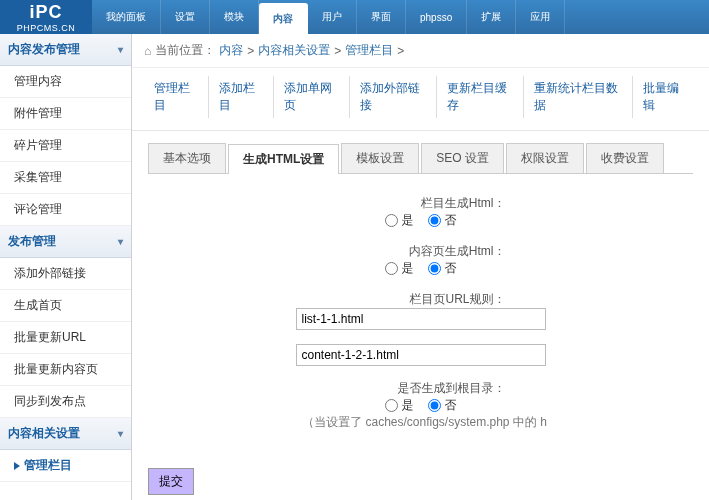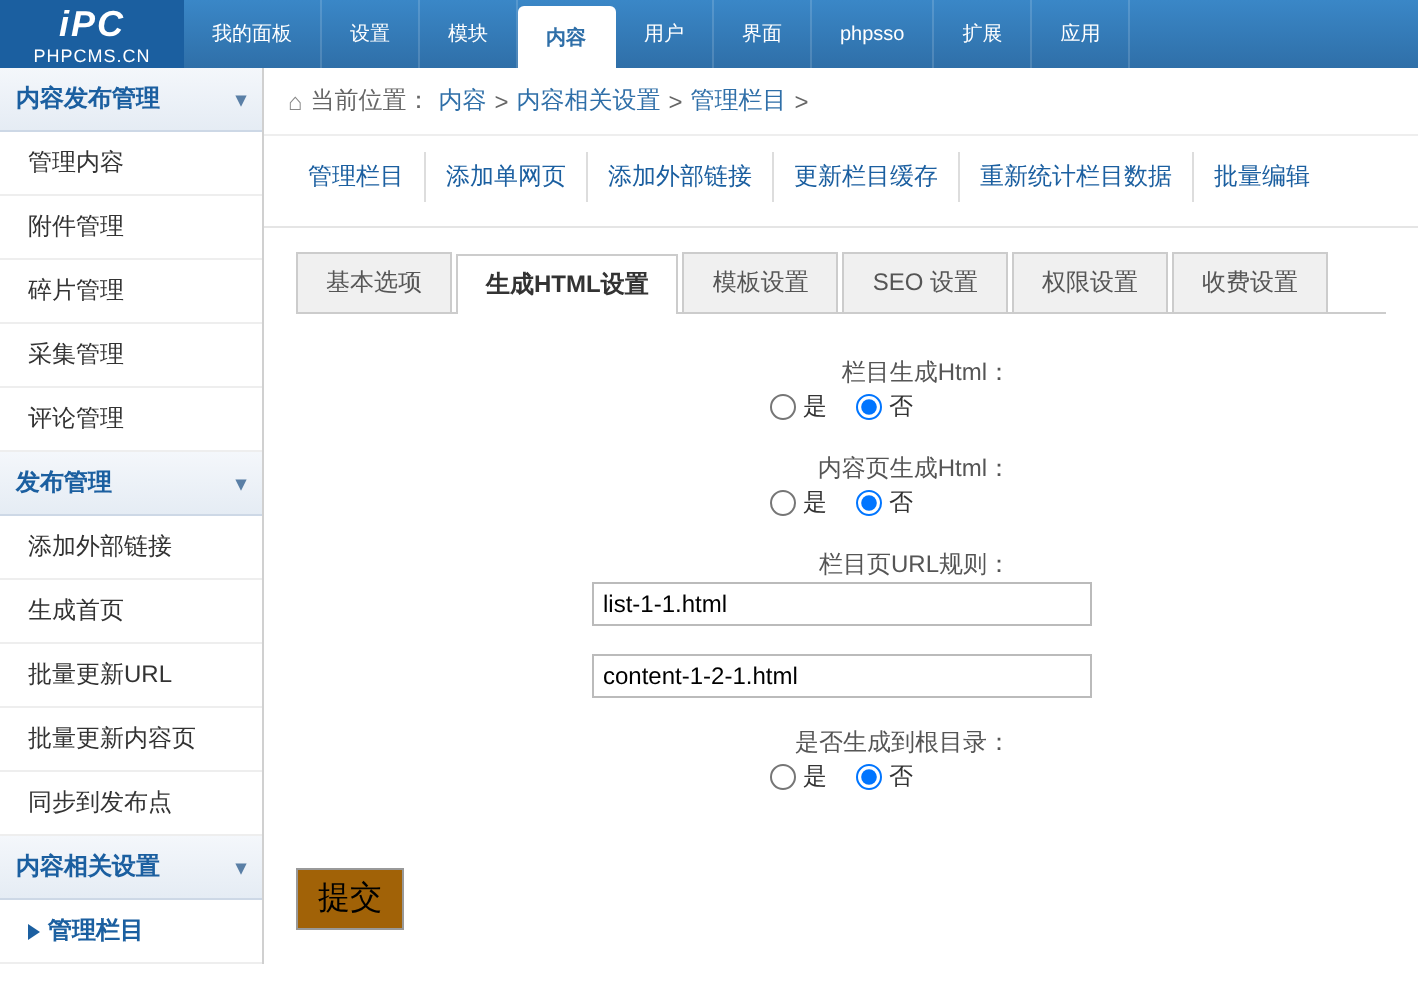--- a/index.html
+++ b/index.html
@@ -1,19 +1,19 @@
 <!DOCTYPE html>
 <html><head>
 <meta charset="utf-8">
 <style>
 * { margin: 0; padding: 0; box-sizing: border-box; }
 body { font-family: "Microsoft YaHei", SimSun, Arial, sans-serif; font-size: 12px; color: #333; background: #fff; width: 709px; }
 .header { background: linear-gradient(#3a87c7, #2f6fa8); height: 34px; display: flex; align-items: stretch; }
 .logo { width: 92px; background: #1b5fa0; color: #fff; font-size: 10px; display: flex; flex-direction: column; align-items: center; justify-content: center; padding: 2px; }
-.logo-top { font-size: 18px; font-weight: bold; letter-spacing: 1px; font-style: italic; }
+.logo-top { font-size: 18px; font-weight: bold; letter-spacing: 1px; }
 .logo-sub { font-size: 9px; letter-spacing: 0.5px; }
 .topnav { display: flex; flex: 1; }
 .topnav-item { padding: 0 14px; color: #fff; display: flex; align-items: center; cursor: pointer; border-right: 1px solid rgba(255,255,255,0.15); font-size: 10px; }
 .topnav-item.active { background: #fff; color: #2f6fa8; border-radius: 3px 3px 0 0; margin-top: 3px; font-weight: bold; }
 .container { display: flex; }
 .sidebar { width: 132px; border-right: 1px solid #d0d0d0; background: #fff; }
 .side-group-title { background: linear-gradient(#f4f7fb,#e5ecf4); color: #1b5fa0; padding: 7px 8px; font-weight: bold; border-bottom: 1px solid #cdd8e6; display: flex; align-items: center; justify-content: space-between; }
 .chev { font-size: 10px; color: #5a7fa6; }
 .side-item { padding: 7px 14px; color: #333; border-bottom: 1px solid #eee; cursor: pointer; }
 .side-item.active { color: #1b5fa0; font-weight: bold; display: flex; align-items: center; }
@@ -28,21 +28,21 @@
 .tabs { display: flex; margin: 12px 16px 0; border-bottom: 1px solid #ccc; }
 .tab { padding: 6px 14px; color: #555; background: #f0f0f0; border: 1px solid #ccc; border-bottom: none; margin-right: 2px; cursor: pointer; }
 .tab.active { background: #fff; color: #333; font-weight: bold; position: relative; top: 1px; }
 .form-area { padding: 14px 16px; }
 .form-row { display: flex; align-items: center; padding: 7px 0; flex-direction: column; }
 .form-label { width: 190px; text-align: right; padding-right: 10px; color: #555; }
 .radio-group { display: flex; align-items: center; gap: 14px; }
 .radio-opt { display: flex; align-items: center; gap: 4px; }
 input[type="text"] { border: 1px solid #bbb; padding: 3px 5px; width: 250px; font-size: 12px; }
 .note { color: #777; margin-left: 8px; }
-.submit-btn { margin: 16px 16px; padding: 4px 10px; border: 1px solid #999; background: #a16207; cursor: pointer; font-size: 16px; }
+.submit-btn { margin: 16px 16px; padding: 4px 10px; border: 1px solid #999; background: #c4b5fd; cursor: pointer; font-size: 12px; }
 </style>
 </head>
 <body>
 
 <div class="header">
   <div class="logo">
     <div class="logo-top">iPC</div>
     <div class="logo-sub">PHPCMS.CN</div>
   </div>
   <div class="topnav" id="topnav">
@@ -92,20 +92,21 @@
       <span class="bc-link">内容</span>
       <span>&gt;</span>
       <span class="bc-link">内容相关设置</span>
       <span>&gt;</span>
       <span class="bc-link">管理栏目</span>
       <span>&gt;</span>
     </div>
 
     <div class="subnav" id="subnav">
         <div class="subnav-item">管理栏目</div>
+        <div class="subnav-item">添加栏目</div>
         <div class="subnav-item">添加单网页</div>
         <div class="subnav-item">添加外部链接</div>
         <div class="subnav-item">更新栏目缓存</div>
         <div class="subnav-item">重新统计栏目数据</div>
         <div class="subnav-item">批量编辑</div>
       </div>
 
     <div class="tabs" id="tabs">
         <div class="tab">基本选项</div>
         <div class="tab active">生成HTML设置</div>
@@ -159,19 +160,20 @@
         <div class="radio-group">
           <label class="radio-opt">
               <input type="radio" name="r3" style="">
               <span>是</span>
             </label>
           <label class="radio-opt">
               <input type="radio" name="r3" checked="" style="">
               <span>否</span>
             </label>
         </div>
+        <span class="note">（当设置了 caches/configs/system.php 中的 h</span>
       </div>
 
     </div>
 
     <button class="submit-btn">提交</button>
   </div>
 </div>
 
 </body></html>

